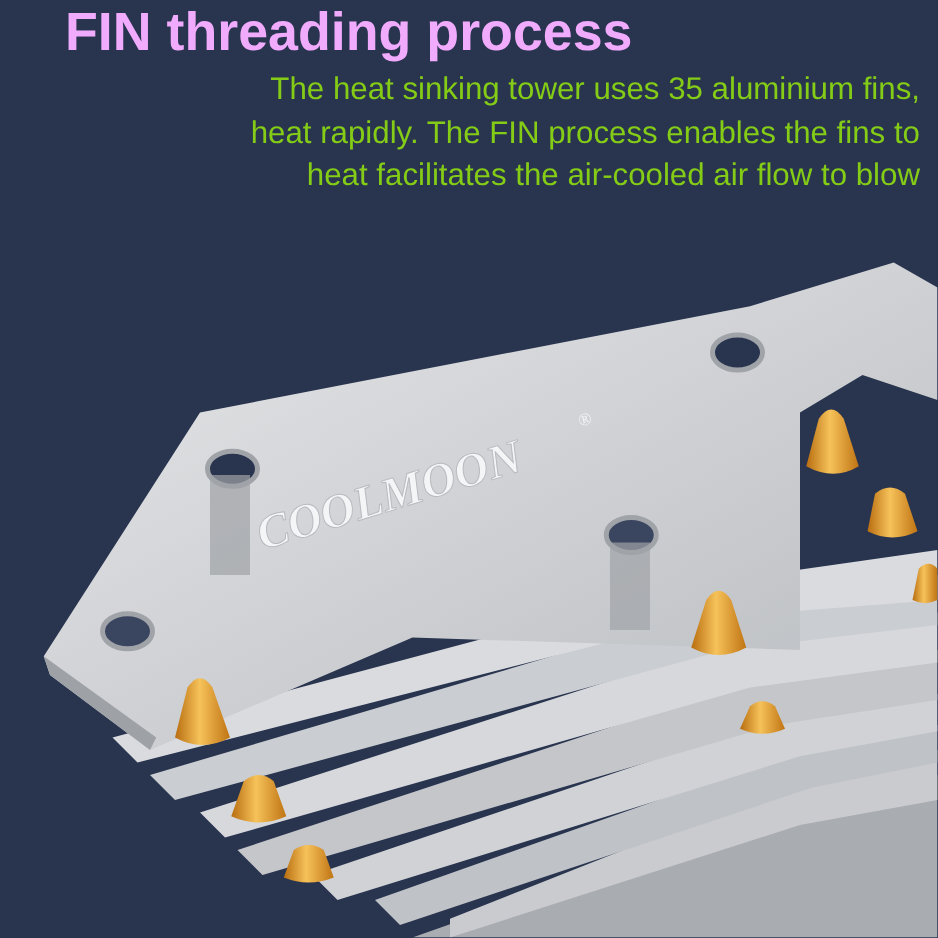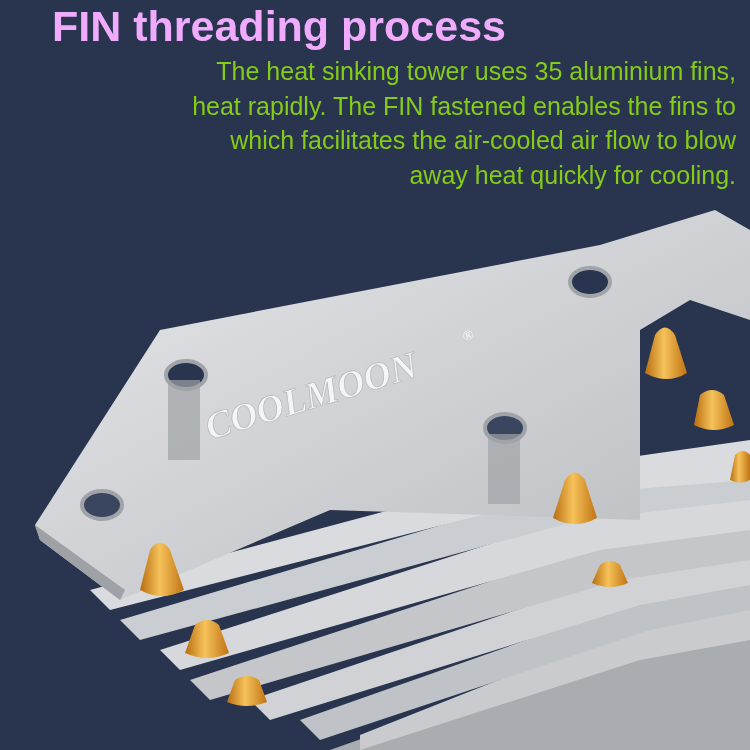--- a/index.html
+++ b/index.html
@@ -76,16 +76,15 @@
   <g transform="translate(210,440) rotate(-17)">
     <text x="0" y="0" font-family="Liberation Serif, serif" font-style="italic" font-weight="bold" font-size="38" fill="#f4f5f6" stroke="#b7babf" stroke-width="0.8">COOLMOON</text>
     <text x="272" y="-20" font-family="Liberation Serif, serif" font-size="14" fill="#f4f5f6">®</text>
   </g>
 </svg>
 
 <div class="title">FIN threading process</div>
 
 <div class="desc">
   <span>The heat sinking tower uses 35 aluminium fins,</span>
-  <span>heat rapidly. The FIN fastened enables the fins to</span>
-  <span>which facilitates the air-cooled air flow to blow</span>
-  <span>away heat quickly for cooling.</span>
+  <span>heat rapidly. The FIN process enables the fins to</span>
+  <span>heat facilitates the air-cooled air flow to blow</span>
 </div>
 
 </body></html>

